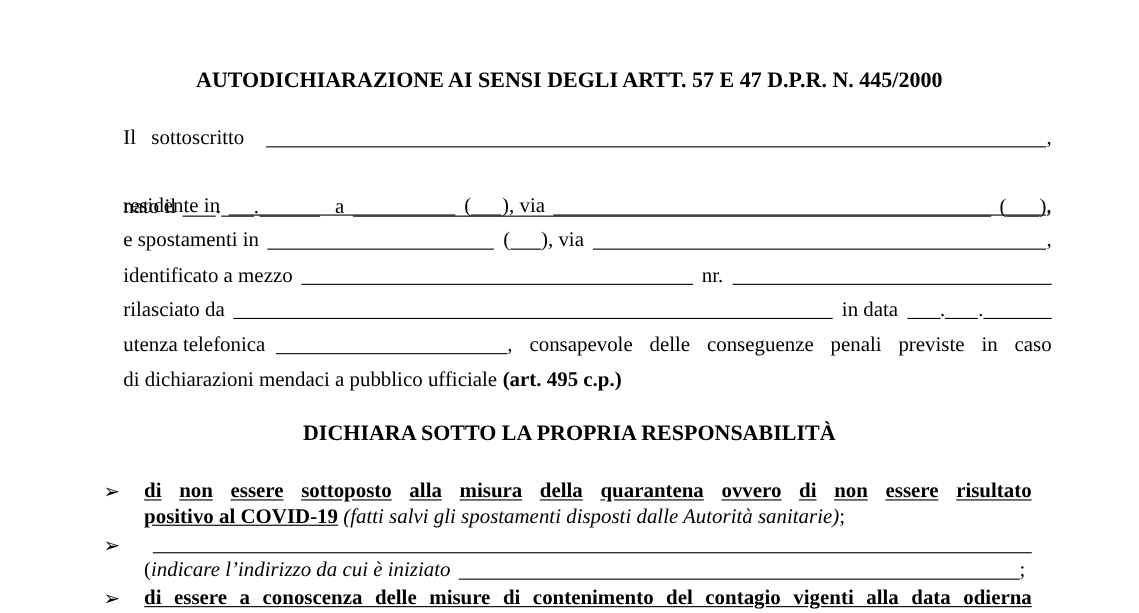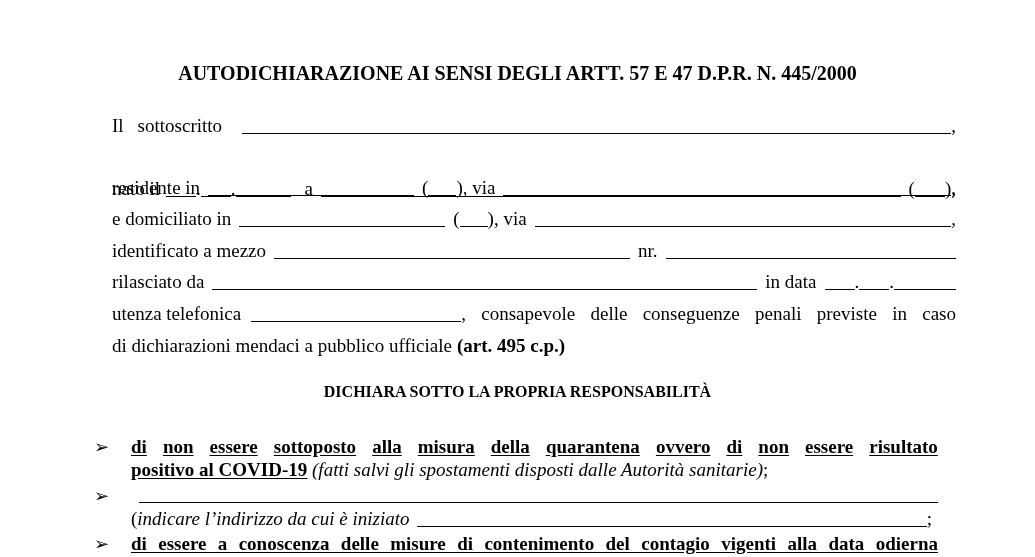--- a/index.html
+++ b/index.html
@@ -7,21 +7,21 @@
     width:1035px; height:557px; overflow:hidden; position:relative;
     font-family:"Liberation Serif", "DejaVu Serif", serif;
     color:#000; font-size:19px;
   }
   .title {
     position:absolute; left:0; width:1035px; top:62px; text-align:center;
     font-weight:bold; font-size:20px; letter-spacing:0;
   }
   .subtitle {
     position:absolute; left:0; width:1035px; top:383px; text-align:center;
-    font-weight:bold; font-size:16px;
+    font-weight:bold; font-size:20px;
   }
   .row {
     position:absolute; left:112px; width:844px; height:24px;
     display:flex; align-items:flex-end; white-space:nowrap; line-height:22px;
   }
   .txt { flex:0 0 auto; }
   .blank {
     display:inline-block; border-bottom:1.3px solid #000; height:17px;
     flex:0 0 auto; margin:0 0 3px 0;
   }
@@ -80,21 +80,21 @@
     <span class="sp" style="width:8px"></span>
     <span class="txt">(</span>
     <span class="blank" style="width:28px"></span>
     <span class="txt">), via</span>
     <span class="sp" style="width:8px"></span>
     <span class="blank grow"></span>
     <span class="txt">,</span>
   </div>
 
   <div class="row" style="top:206px;">
-    <span class="txt">e domiciliato in</span>
+    <span class="txt">e spostamenti in</span>
     <span class="sp" style="width:8px"></span>
     <span class="blank" style="width:206px"></span>
     <span class="sp" style="width:8px"></span>
     <span class="txt">(</span>
     <span class="blank" style="width:28px"></span>
     <span class="txt">), via</span>
     <span class="sp" style="width:8px"></span>
     <span class="blank grow"></span>
     <span class="txt">,</span>
   </div>

